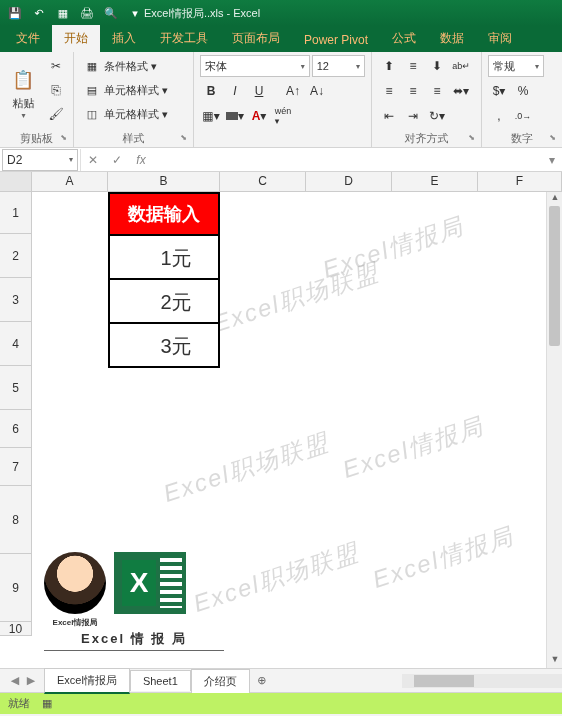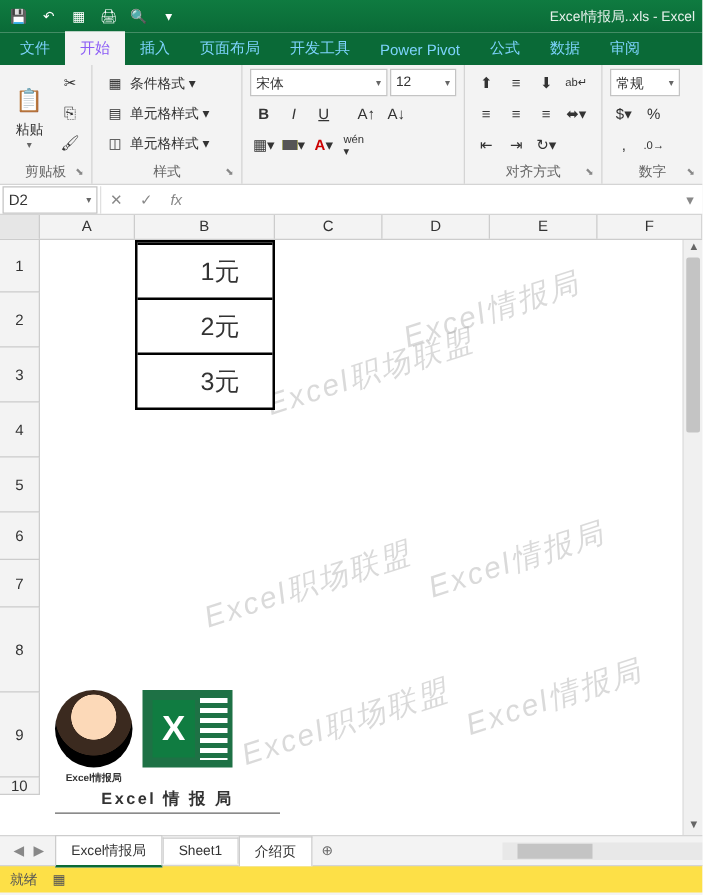--- a/index.html
+++ b/index.html
@@ -1,25 +1,25 @@
 <!DOCTYPE html>
 <html><head>
 <meta charset="utf-8">
 <style>
   * { box-sizing: border-box; margin: 0; padding: 0; }
   body { font-family: "Microsoft YaHei", "Segoe UI", sans-serif; font-size: 12px; background: #f3f3f3; width: 562px; height: 716px; overflow: hidden; color: #333; }
   
   .titlebar { height: 26px; background: linear-gradient(#0f7b40, #0a6a37); color: #fff; display: flex; align-items: center; padding: 0 6px; font-size: 11px; }
   .titlebar .qat { display: flex; gap: 6px; align-items: center; }
   .titlebar .qat span { width: 18px; text-align: center; cursor: pointer; }
-  .titlebar .title { flex: 1; text-align: right; opacity: .9; }
+  .titlebar .title { flex: 1; text-align: left; opacity: .9; }
   
   .tabs { height: 26px; background: #0a6a37; display: flex; align-items: flex-end; padding-left: 4px; }
-  .tabs .tab { padding: 5px 12px; color: #7dd3fc; font-size: 12px; cursor: pointer; }
-  .tabs .tab.active { background: #f3f3f3; color: #8b5cf6; }
+  .tabs .tab { padding: 5px 12px; color: #fdba74; font-size: 12px; cursor: pointer; }
+  .tabs .tab.active { background: #f3f3f3; color: #a16207; }
   
   .ribbon { height: 96px; background: #f3f3f3; border-bottom: 1px solid #d4d4d4; display: flex; }
   .rgroup { border-right: 1px solid #d4d4d4; padding: 3px 6px 0 6px; display: flex; flex-direction: column; }
   .rgroup .body { flex: 1; display: flex; gap: 4px; }
   .rgroup .label { text-align: center; font-size: 11px; color: #666; height: 16px; line-height: 14px; position: relative; }
   .rgroup .label::after { content: "⬊"; position: absolute; right: 0; font-size: 8px; color: #888; }
   .big-btn { display: flex; flex-direction: column; align-items: center; justify-content: center; width: 40px; cursor: pointer; }
   .big-btn .ic { width: 28px; height: 28px; display: flex; align-items: center; justify-content: center; font-size: 18px; }
   .big-btn .txt { font-size: 11px; margin-top: 2px; }
   .stack { display: flex; flex-direction: column; gap: 2px; }
@@ -67,43 +67,43 @@
   
   .sheettabs { height: 24px; background: #f3f3f3; border-top: 1px solid #d4d4d4; display: flex; align-items: center; padding-left: 8px; font-size: 11px; }
   .sheettabs .nav { display: flex; gap: 2px; margin-right: 6px; }
   .sheettabs .nav span { width: 14px; text-align: center; color: #888; cursor: pointer; }
   .sheettabs .st { padding: 4px 12px; border: 1px solid #ccc; border-bottom: none; background: #fff; cursor: pointer; }
   .sheettabs .st.active { border-bottom: 2px solid #0a6a37; background: #fff; }
   .sheettabs .add { width: 24px; text-align: center; color: #666; cursor: pointer; }
   .sheettabs .scroll { margin-left: auto; width: 160px; height: 14px; background: #e8e8e8; position: relative; }
   .sheettabs .scroll .th { position: absolute; left: 12px; width: 60px; top: 1px; bottom: 1px; background: #c4c4c4; }
   
-  .status { height: 22px; background: #fde047; border-top: 1px solid #d4d4d4; display: flex; align-items: center; padding: 0 8px; font-size: 11px; color: #555; }
+  .status { height: 22px; background: #bef264; border-top: 1px solid #d4d4d4; display: flex; align-items: center; padding: 0 8px; font-size: 11px; color: #555; }
 </style>
 </head>
 <body>
 
 <div class="titlebar">
   <div class="qat">
     <span>💾</span>
     <span>↶</span>
     <span>▦</span>
     <span>🖨</span>
     <span>🔍</span>
     <span>▾</span>
   </div>
   <div class="title">Excel情报局..xls  -  Excel</div>
 </div>
 
 <div class="tabs">
   <div class="tab">文件</div>
   <div class="tab active">开始</div>
   <div class="tab">插入</div>
+  <div class="tab">开发工具</div>
   <div class="tab">页面布局</div>
-  <div class="tab">开发工具</div>
   <div class="tab">Power Pivot</div>
   <div class="tab">公式</div>
   <div class="tab">数据</div>
   <div class="tab">审阅</div>
 </div>
 
 <div class="ribbon">
   <div class="rgroup" style="width:74px">
     <div class="body">
       <div class="big-btn">
@@ -263,20 +263,21 @@
       <div class="rh" style="height:44px">5</div>
       <div class="rh" style="height:38px">6</div>
       <div class="rh" style="height:38px">7</div>
       <div class="rh" style="height:68px">8</div>
       <div class="rh" style="height:68px">9</div>
       <div class="rh" style="height:14px">10</div>
     </div>
     <div class="cells" style="flex:1">
       <div style="position:absolute;left:76px;top:0">
         <div class="databox">
+          <div class="hdr">数据输入</div>
           <div class="dcell">1元</div>
           <div class="dcell">2元</div>
           <div class="dcell">3元</div>
         </div>
       </div>
       <div class="footer-img">
         <div class="row1">
           <div class="avatar"></div>
           <div class="excel-logo"></div>
         </div>

